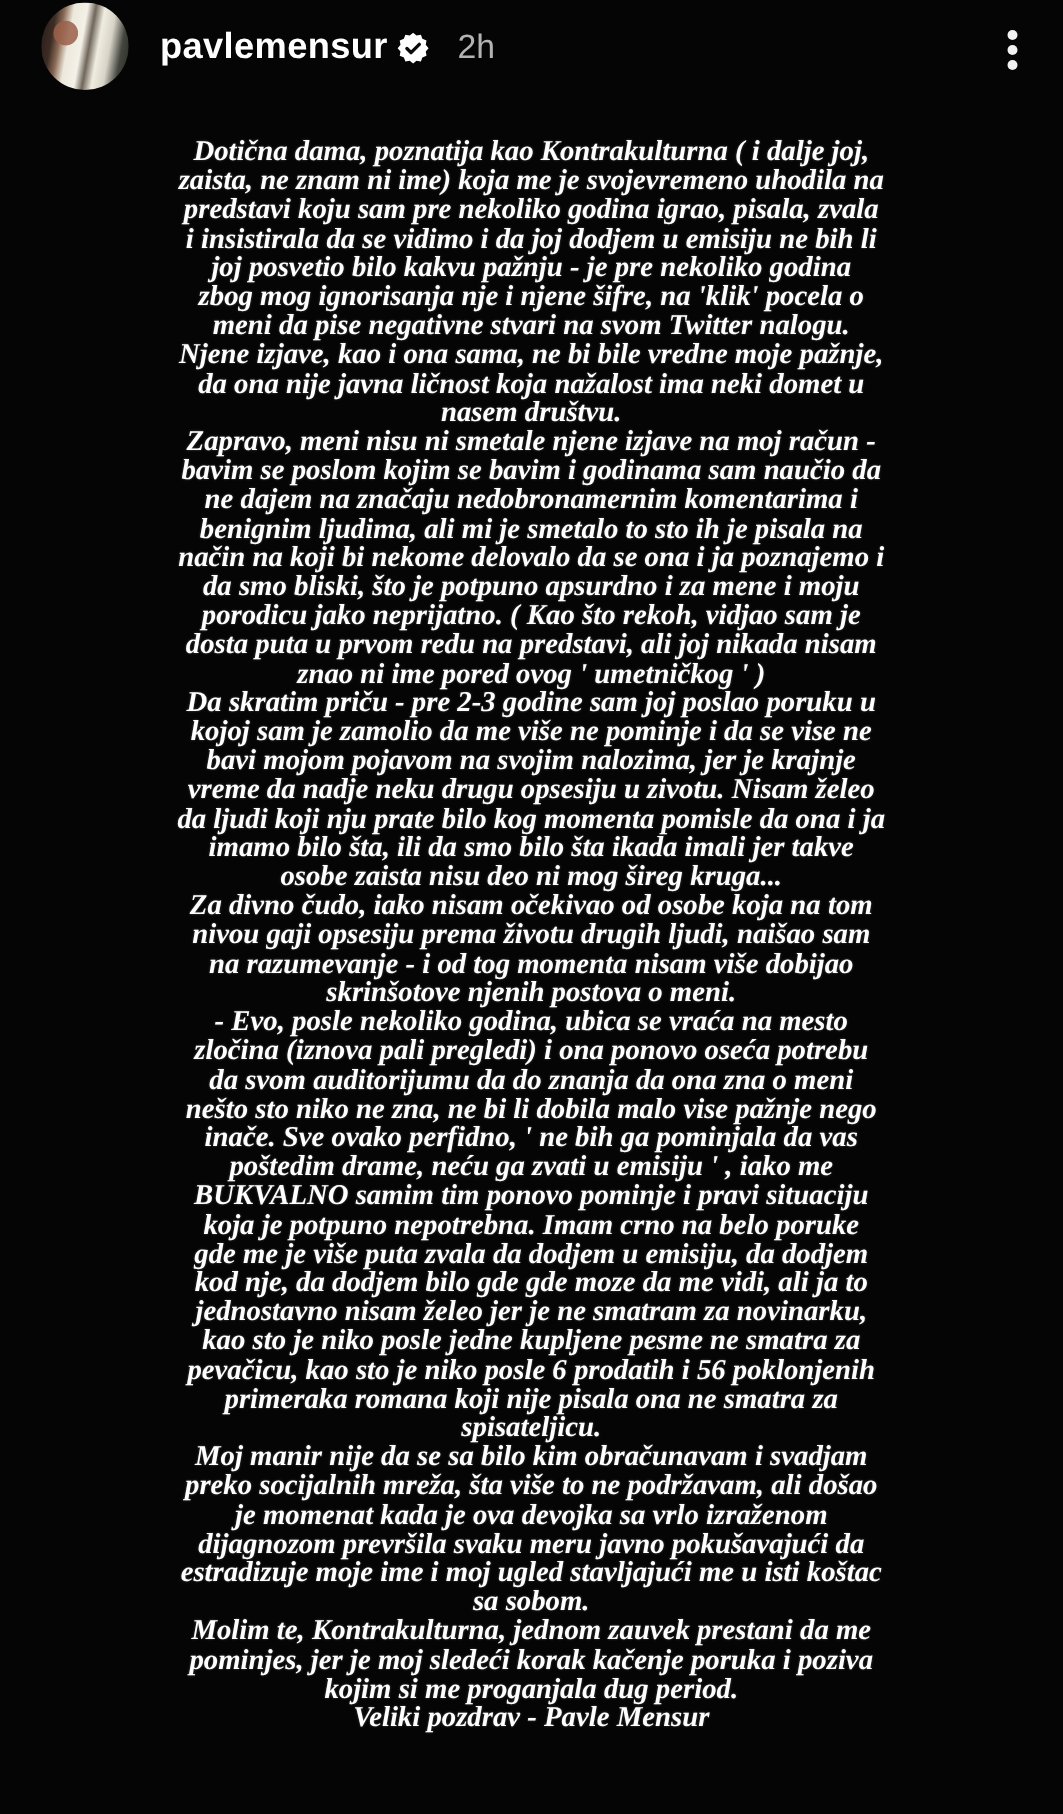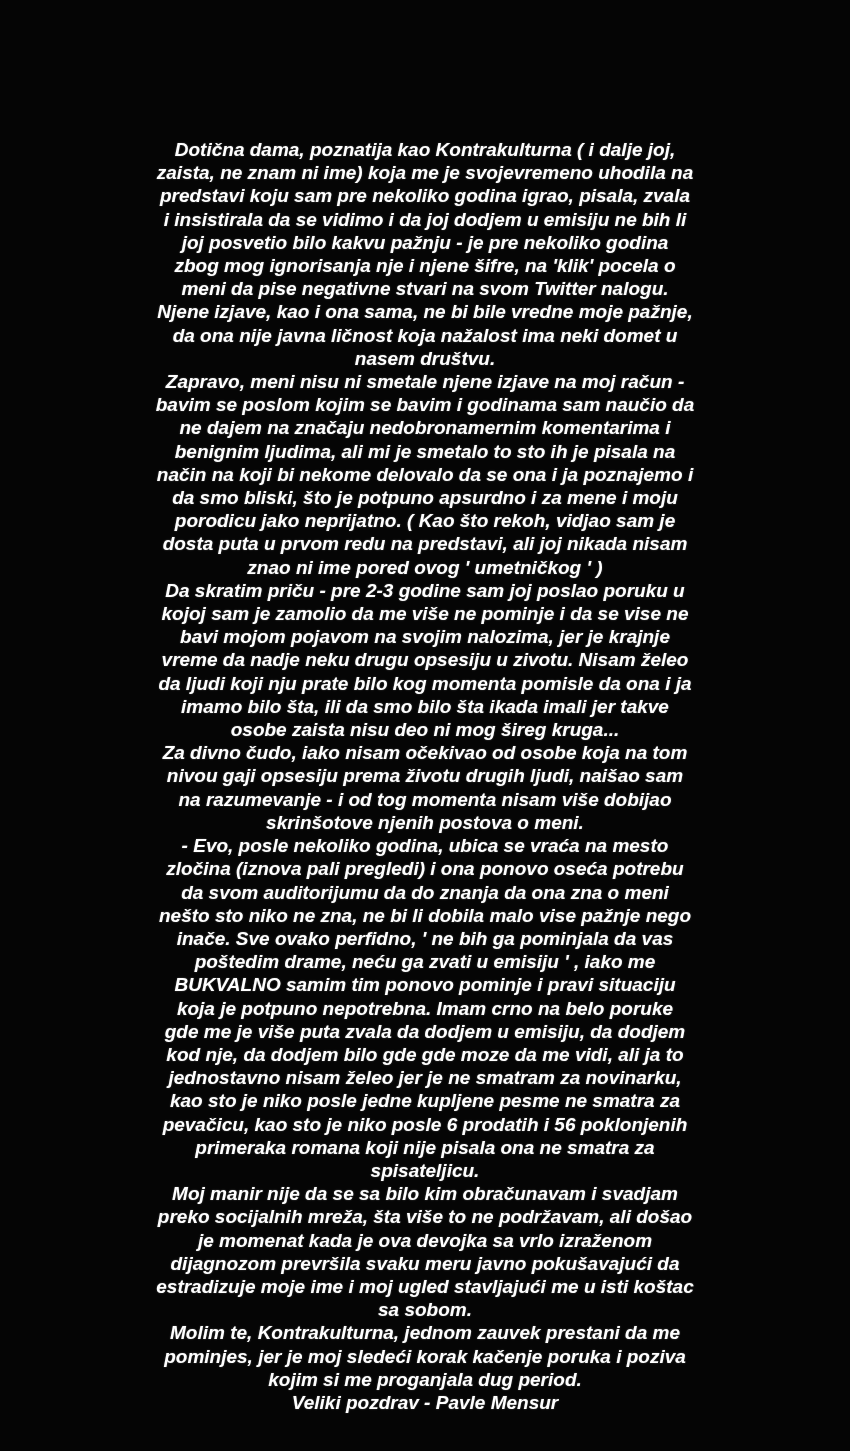--- a/index.html
+++ b/index.html
@@ -52,34 +52,55 @@
     position:absolute;left:799px;top:16px;width:22px;height:48px;
     display:flex;flex-direction:column;align-items:center;justify-content:center;gap:4px;
     cursor:pointer;
   }
   .menu .dot{
     width:8px;height:8px;border-radius:50%;
     background:var(--menu-dots);
   }
   
   .story-text{
-    position:absolute;top:138px;left:115px;width:620px;
+    position:absolute;top:109px;left:115px;width:620px;
     color:var(--story-text);
-    font-size:19px;line-height:23.2px;
+    font-size:23px;line-height:23.2px;
     font-weight:bold;font-style:italic;
     text-align:center;
     white-space:pre-line;
     text-shadow:0 0 2px rgba(255,255,255,.30);
+    font-family:Liberation Serif, serif;
   }
 </style>
 </head>
 <body>
 
 <div class="screen">
 
+  <header class="header">
+    <div class="avatar"></div>
+
+    <div class="username">pavlemensur</div>
+
+    <span class="badge">
+      <svg viewBox="0 0 24 24" width="27" height="27" aria-hidden="true">
+        <polygon fill="var(--badge)" points="23,12 20.98,14.41 21.53,17.5 18.58,18.58 17.5,21.53 14.41,20.98 12,23 9.59,20.98 6.5,21.53 5.42,18.58 2.47,17.5 3.02,14.41 1,12 3.02,9.59 2.47,6.5 5.42,5.42 6.5,2.47 9.59,3.02 12,1 14.41,3.02 17.5,2.47 18.58,5.42 21.53,6.5 20.98,9.59"></polygon>
+        <path d="M7.6,12.3 L10.5,15.2 L16.4,9.3" fill="none" stroke="var(--badge-check)" stroke-width="2.4" stroke-linecap="round" stroke-linejoin="round"></path>
+      </svg>
+    </span>
+
+    <div class="timestamp">2h</div>
+
+    <div class="menu">
+      <span class="dot"></span>
+      <span class="dot"></span>
+      <span class="dot"></span>
+    </div>
+  </header>
 
   <main class="story-text">Dotična dama, poznatija kao Kontrakulturna ( i dalje joj,
 zaista, ne znam ni ime) koja me je svojevremeno uhodila na
 predstavi koju sam pre nekoliko godina igrao, pisala, zvala
 i insistirala da se vidimo i da joj dodjem u emisiju ne bih li
 joj posvetio bilo kakvu pažnju - je pre nekoliko godina
 zbog mog ignorisanja nje i njene šifre, na 'klik' pocela o
 meni da pise negativne stvari na svom Twitter nalogu.
 Njene izjave, kao i ona sama, ne bi bile vredne moje pažnje,
 da ona nije javna ličnost koja nažalost ima neki domet u

